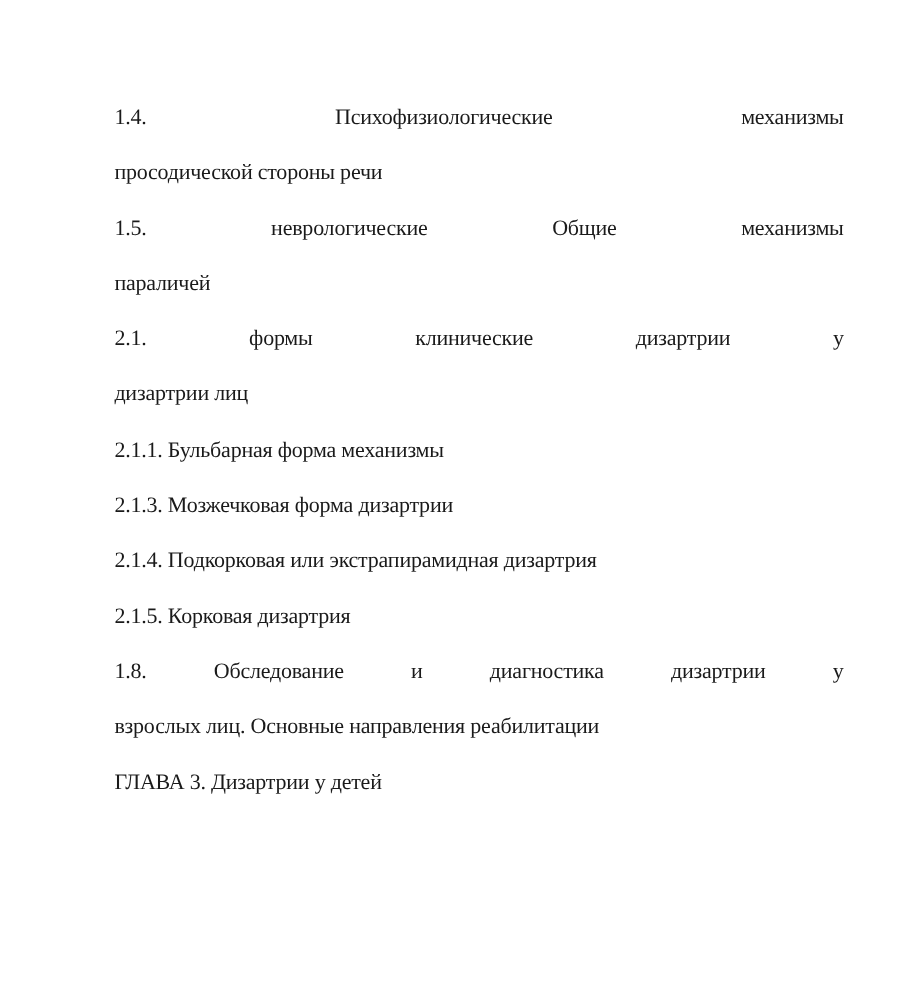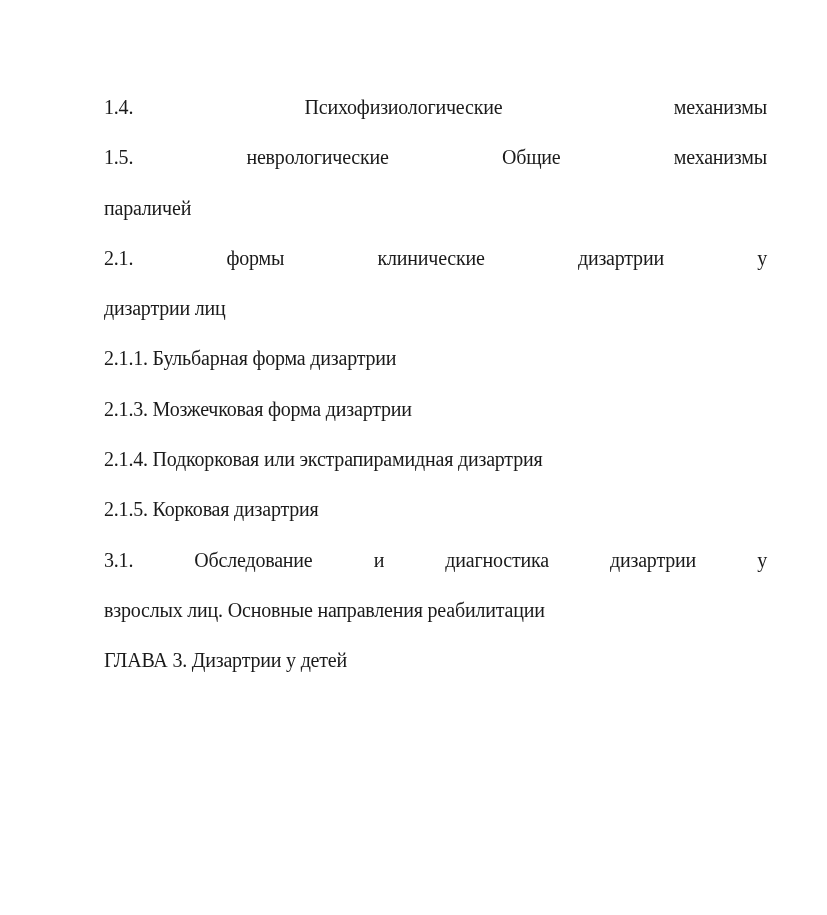--- a/index.html
+++ b/index.html
@@ -37,20 +37,21 @@
 <body>
 
 <div class="page">
 
   <div>
     <div class="line justified">
       <span>1.4.</span>
       <span>Психофизиологические</span>
       <span>механизмы</span>
     </div>
+    <div class="line">просодической стороны речи</div>
   </div>
 
   <div>
     <div class="line justified">
       <span>1.5.</span>
       <span>неврологические</span>
       <span>Общие</span>
       <span>механизмы</span>
     </div>
     <div class="line">параличей</div>
@@ -61,28 +62,28 @@
     <div class="line justified">
       <span>2.1.</span>
       <span>формы</span>
       <span>клинические</span>
       <span>дизартрии</span>
       <span>у</span>
     </div>
     <div class="line">дизартрии лиц</div>
   </div>
 
-  <div class="line">2.1.1. Бульбарная форма дизартрии</div>
+  <div class="line">2.1.1. Бульбарная форма механизмы</div>
   <div class="line">2.1.3. Мозжечковая форма дизартрии</div>
   <div class="line">2.1.4. Подкорковая или экстрапирамидная дизартрия</div>
   <div class="line">2.1.5. Корковая дизартрия</div>
 
   <div>
     <div class="line justified">
-      <span>3.1.</span>
+      <span>1.8.</span>
       <span>Обследование</span>
       <span>и</span>
       <span>диагностика</span>
       <span>дизартрии</span>
       <span>у</span>
     </div>
     <div class="line">взрослых лиц. Основные направления реабилитации</div>
   </div>
 
   <div>

